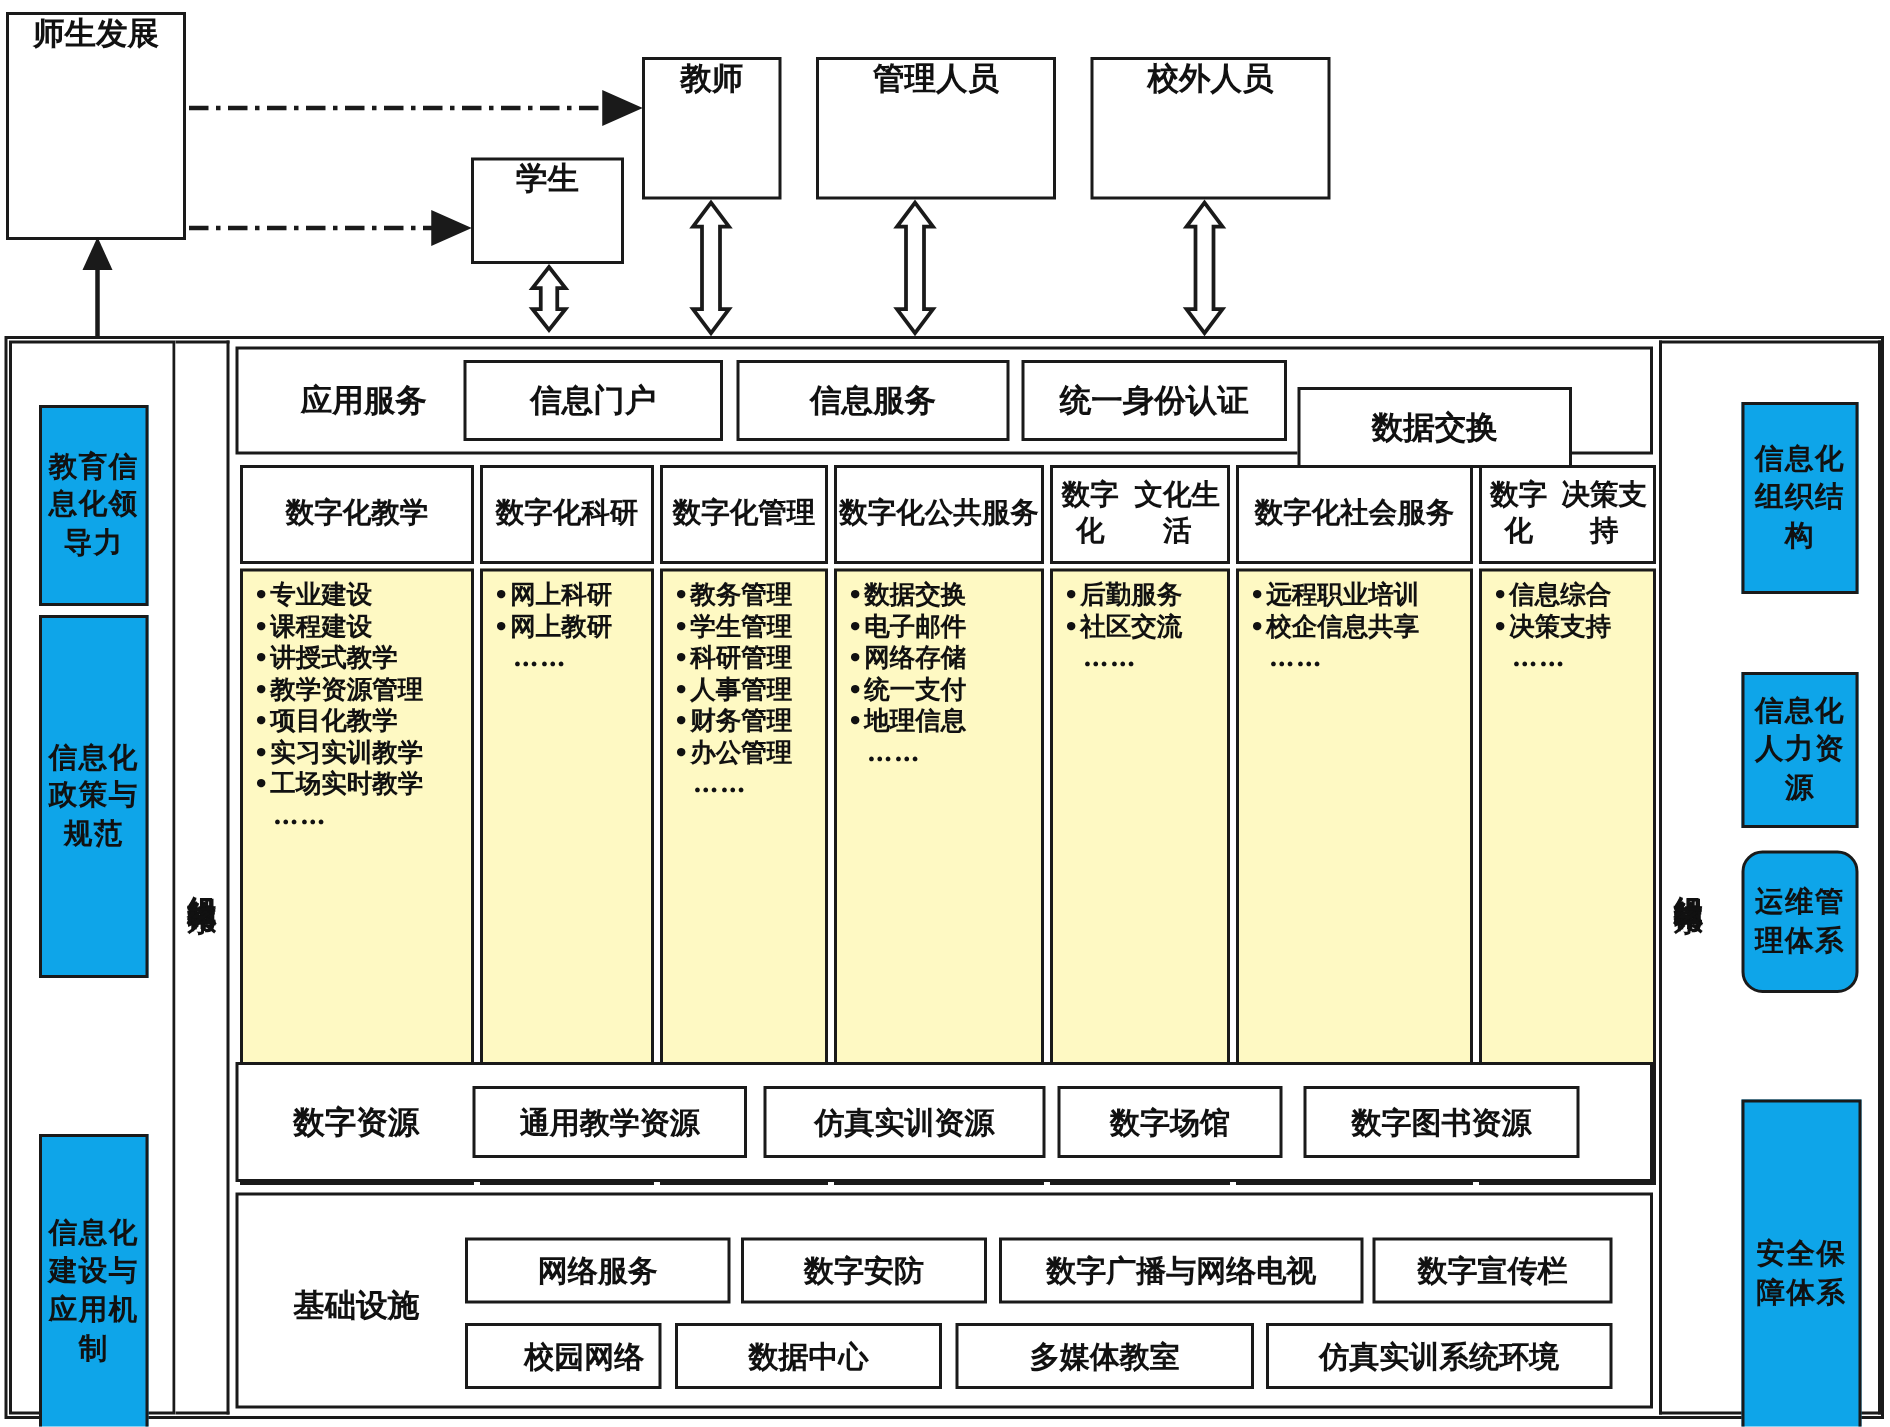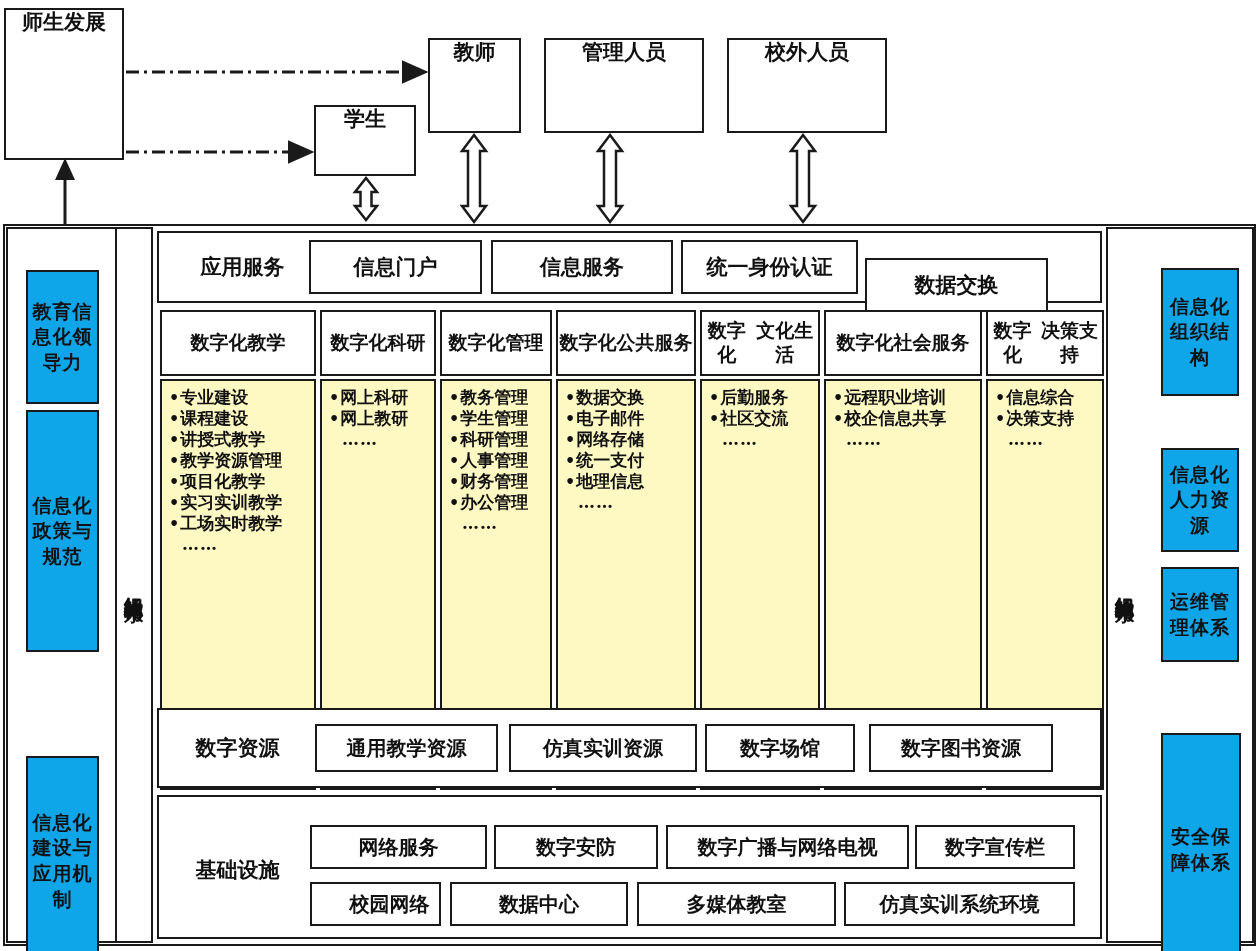--- a/index.html
+++ b/index.html
@@ -130,21 +130,21 @@
 <div class="abs vstrip" id="right-vlabel">
   <span>组织结构与体系</span>
 </div>
 <div class="abs" id="right-col"></div>
 <div class="sidebox" style="left:1161px;top:240px;width:78px;height:128px;">
   <span>信息化组织结构</span>
 </div>
 <div class="sidebox" style="left:1161px;top:420px;width:78px;height:104px;">
   <span>信息化人力资源</span>
 </div>
-<div class="sidebox" style="left:1161px;top:539px;width:78px;height:95px;">
+<div class="sidebox" style="left:1161px;top:539px;width:78px;height:95px;border-radius:14px;">
   <span>运维管理体系</span>
 </div>
 <div class="sidebox" style="left:1161px;top:705px;width:80px;height:233px;">
   <span>安全保障体系</span>
 </div>
 
 <div class="rowbox" id="app-row"></div>
 <div class="abs" id="app-label">
   <span>应用服务</span>
 </div>

